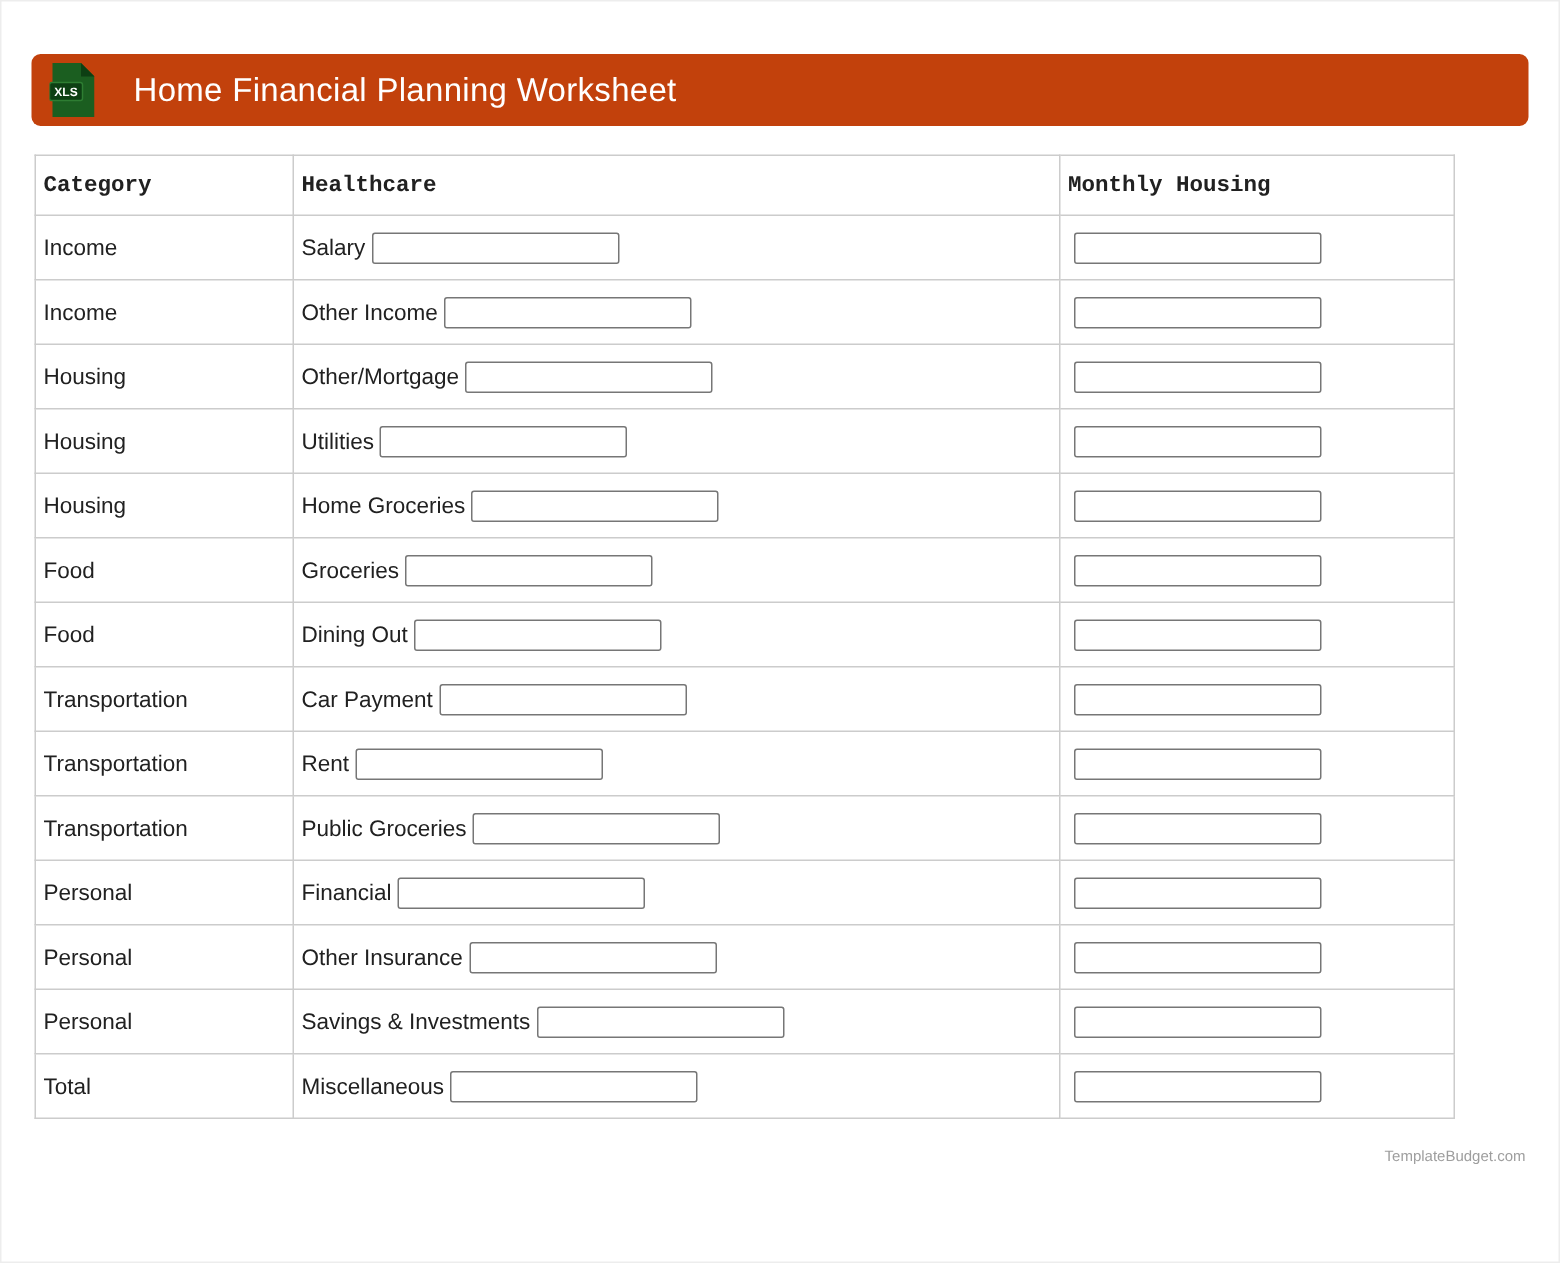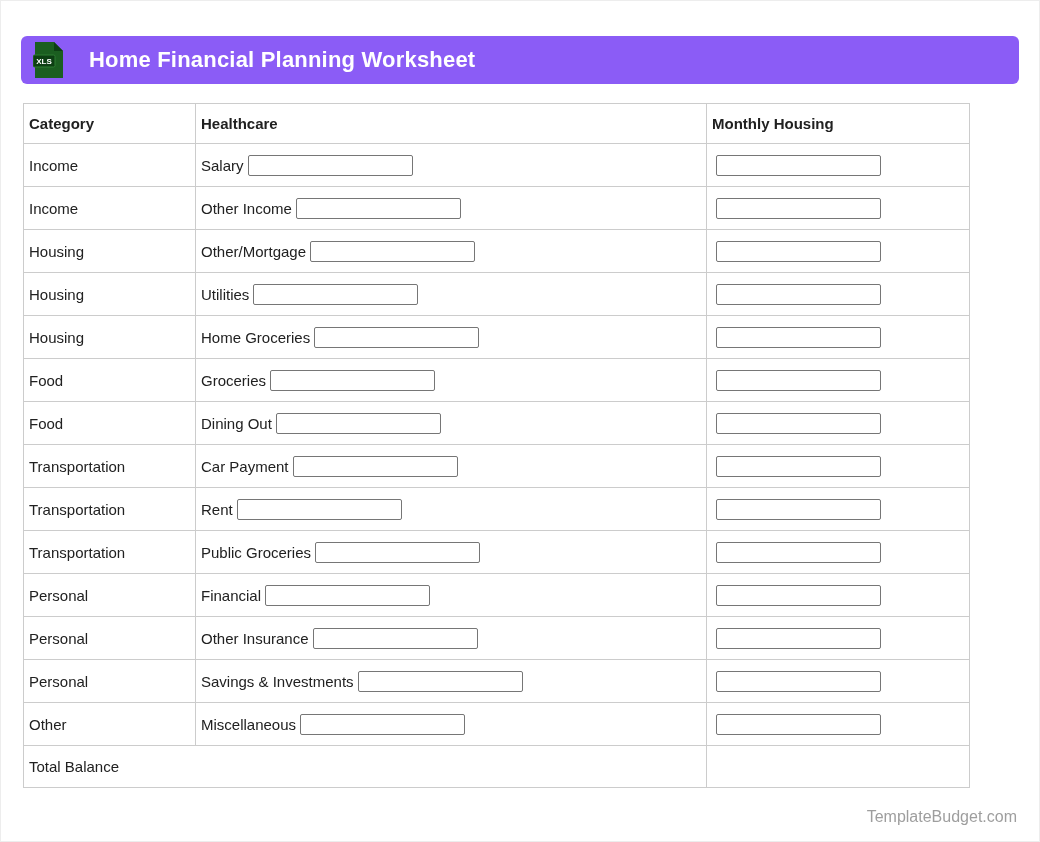--- a/index.html
+++ b/index.html
@@ -7,31 +7,31 @@
   body {
     font-family: "Liberation Sans", "DejaVu Sans", sans-serif;
     color: #212121;
     border: 1px solid #ededed;
   }
 
   
   .header-bar {
     margin: 35px 20px 0 20px;
     height: 48px;
-    background: #8b5cf6;
+    background: #c2410c;
     border-radius: 6px;
     display: flex;
     align-items: center;
     padding-left: 12px;
   }
   .xls-icon { width: 30px; height: 36px; margin-right: 26px; flex: 0 0 auto; }
   .header-title {
     color: #ffffff;
     font-size: 22px;
-    font-weight: 700;
+    font-weight: 400;
     letter-spacing: 0.2px;
   }
 
   
   .sheet {
     margin: 19px 0 0 22px;
     border-collapse: collapse;
     table-layout: fixed;
     width: 946px;
     font-size: 15px;
@@ -40,21 +40,21 @@
     border: 1px solid #cccccc;
     padding: 0 5px;
     text-align: left;
     vertical-align: middle;
     overflow: hidden;
     white-space: nowrap;
   }
   .sheet thead tr { height: 40px; }
   .sheet tbody tr { height: 43px; }
   .sheet tr.total-row { height: 42px; }
-  .sheet th { font-weight: bold; color: #212121; }
+  .sheet th { font-weight: bold; color: #212121; font-family: Liberation Mono, monospace; }
   .col-category { width: 172px; }
   .col-description { width: 511px; }
   .col-amount { width: 263px; }
 
   .cell-input {
     width: 165px;
     height: 21px;
     border: 1px solid #767676;
     border-radius: 2px;
     background: #ffffff;
@@ -63,21 +63,21 @@
     font-family: "Liberation Sans", sans-serif;
     font-size: 13px;
     padding: 0 4px;
   }
   .desc-label { vertical-align: middle; }
 
   
   .footer {
     margin: 20px 22px 0 0;
     text-align: right;
-    font-size: 16px;
+    font-size: 10px;
     color: #9e9e9e;
     padding-left: 36px;
   }
 </style>
 </head>
 <body>
 
 <div class="header-bar">
   <svg class="xls-icon" viewBox="0 0 30 36" xmlns="http://www.w3.org/2000/svg">
     <path d="M2 0 L21 0 L30 9 L30 36 L2 36 Z" fill="#1b5e20"></path>
@@ -161,24 +161,20 @@
       <td>Personal</td>
       <td><span class="desc-label">Other Insurance</span><input type="text" class="cell-input" style=""></td>
       <td><input type="text" class="cell-input" style=""></td>
     </tr>
     <tr>
       <td>Personal</td>
       <td><span class="desc-label">Savings &amp; Investments</span><input type="text" class="cell-input" style=""></td>
       <td><input type="text" class="cell-input" style=""></td>
     </tr>
     <tr>
-      <td>Other</td>
+      <td>Total</td>
       <td><span class="desc-label">Miscellaneous</span><input type="text" class="cell-input" style=""></td>
       <td><input type="text" class="cell-input" style=""></td>
-    </tr>
-    <tr class="total-row">
-      <td colspan="2">Total Balance</td>
-      <td></td>
     </tr>
   </tbody>
 </table>
 
 <div class="footer">TemplateBudget.com</div>
 
 </body></html>

